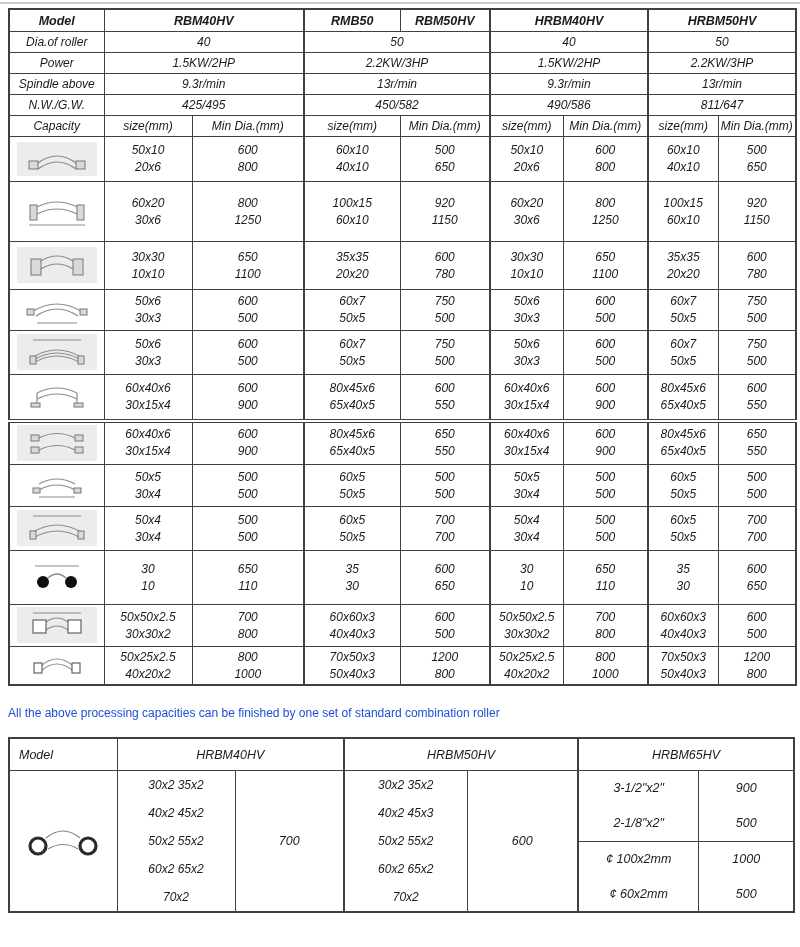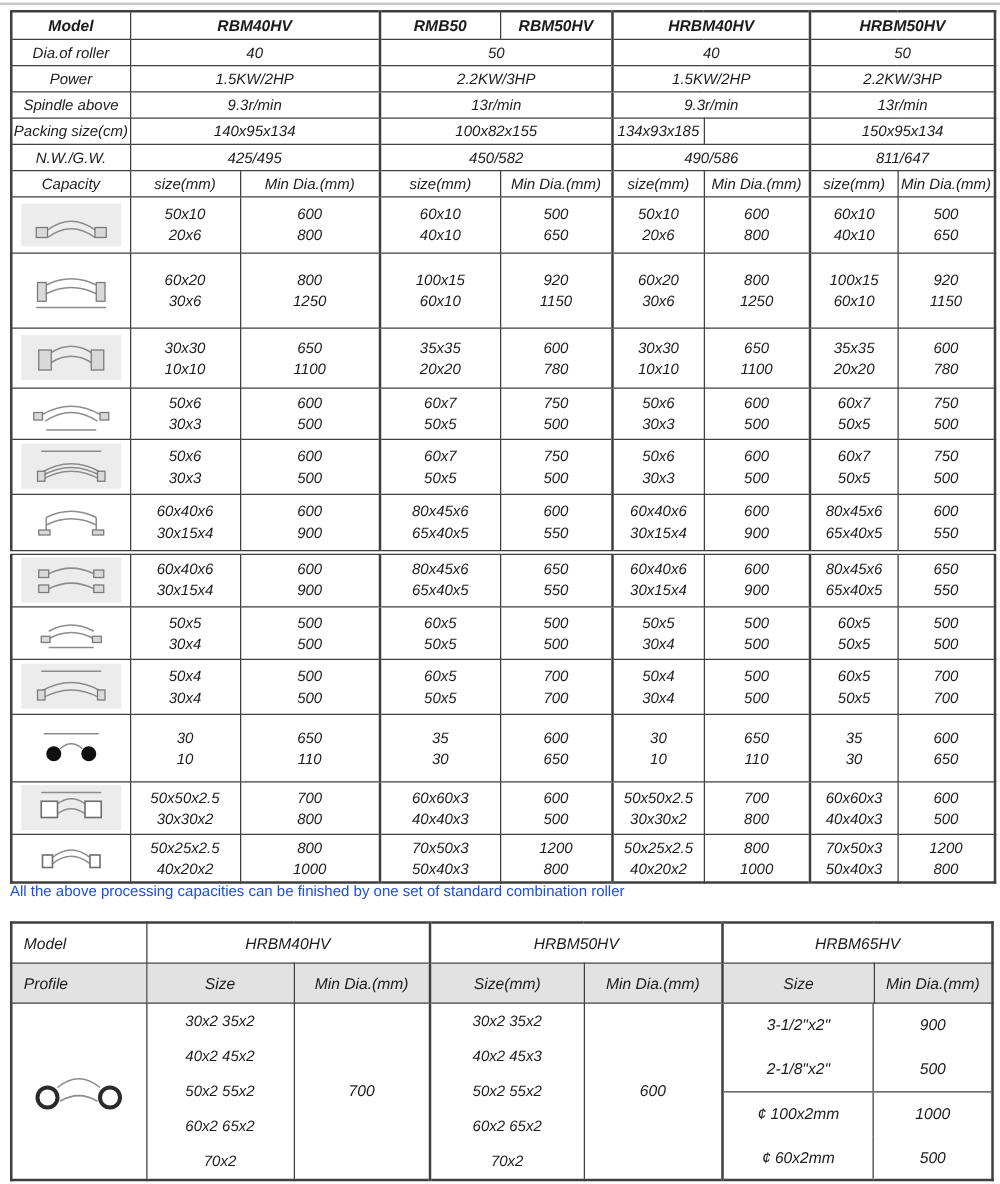--- a/index.html
+++ b/index.html
@@ -87,28 +87,20 @@
     </tr>
 
     <tr class="info-row">
       <td>Spindle above</td>
       <td colspan="2">9.3r/min</td>
       <td colspan="2" class="group-start">13r/min</td>
       <td colspan="2" class="group-start">9.3r/min</td>
       <td colspan="2" class="group-start">13r/min</td>
     </tr>
 
-    <tr class="info-row">
-      <td>Packing size(cm)</td>
-      <td colspan="2">140x95x134</td>
-      <td colspan="2" class="group-start">100x82x155</td>
-      <td class="group-start">134x93x185</td>
-      <td></td>
-      <td colspan="2" class="group-start">150x95x134</td>
-    </tr>
 
     <tr class="info-row">
       <td>N.W./G.W.</td>
       <td colspan="2">425/495</td>
       <td colspan="2" class="group-start">450/582</td>
       <td colspan="2" class="group-start">490/586</td>
       <td colspan="2" class="group-start">811/647</td>
     </tr>
 
     <tr class="cap-head">
@@ -629,29 +621,20 @@
       <col style="width:111px">
       <col style="width:121px">
     <col style="width:95px">
   </colgroup>
   <tbody>
     <tr class="pt-model-row">
       <td class="pt-left">Model</td>
       <td colspan="2">HRBM40HV</td>
       <td colspan="2" class="group-start">HRBM50HV</td>
       <td colspan="2" class="group-start">HRBM65HV</td>
-    </tr>
-    <tr class="pt-header-row">
-      <td class="pt-left">Profile</td>
-      <td>Size</td>
-      <td>Min Dia.(mm)</td>
-      <td class="group-start">Size(mm)</td>
-      <td>Min Dia.(mm)</td>
-      <td class="group-start">Size</td>
-      <td>Min Dia.(mm)</td>
     </tr>
     <tr class="pt-data-row">
       <td class="icon-cell"><span class="icon-wrap"><svg width="90" height="46" viewBox="0 0 90 46">
               <path d="M28,20 Q45,6 62,20" class="s"></path>
               <path d="M30,31 Q45,22 60,31" class="s"></path>
               <circle cx="20" cy="28" r="8" fill="none" stroke="#2a2a2a" stroke-width="3.2"></circle>
               <circle cx="70" cy="28" r="8" fill="none" stroke="#2a2a2a" stroke-width="3.2"></circle>
             </svg></span></td>
       <td class="sizes-list">
           <div>30x2 35x2</div>

